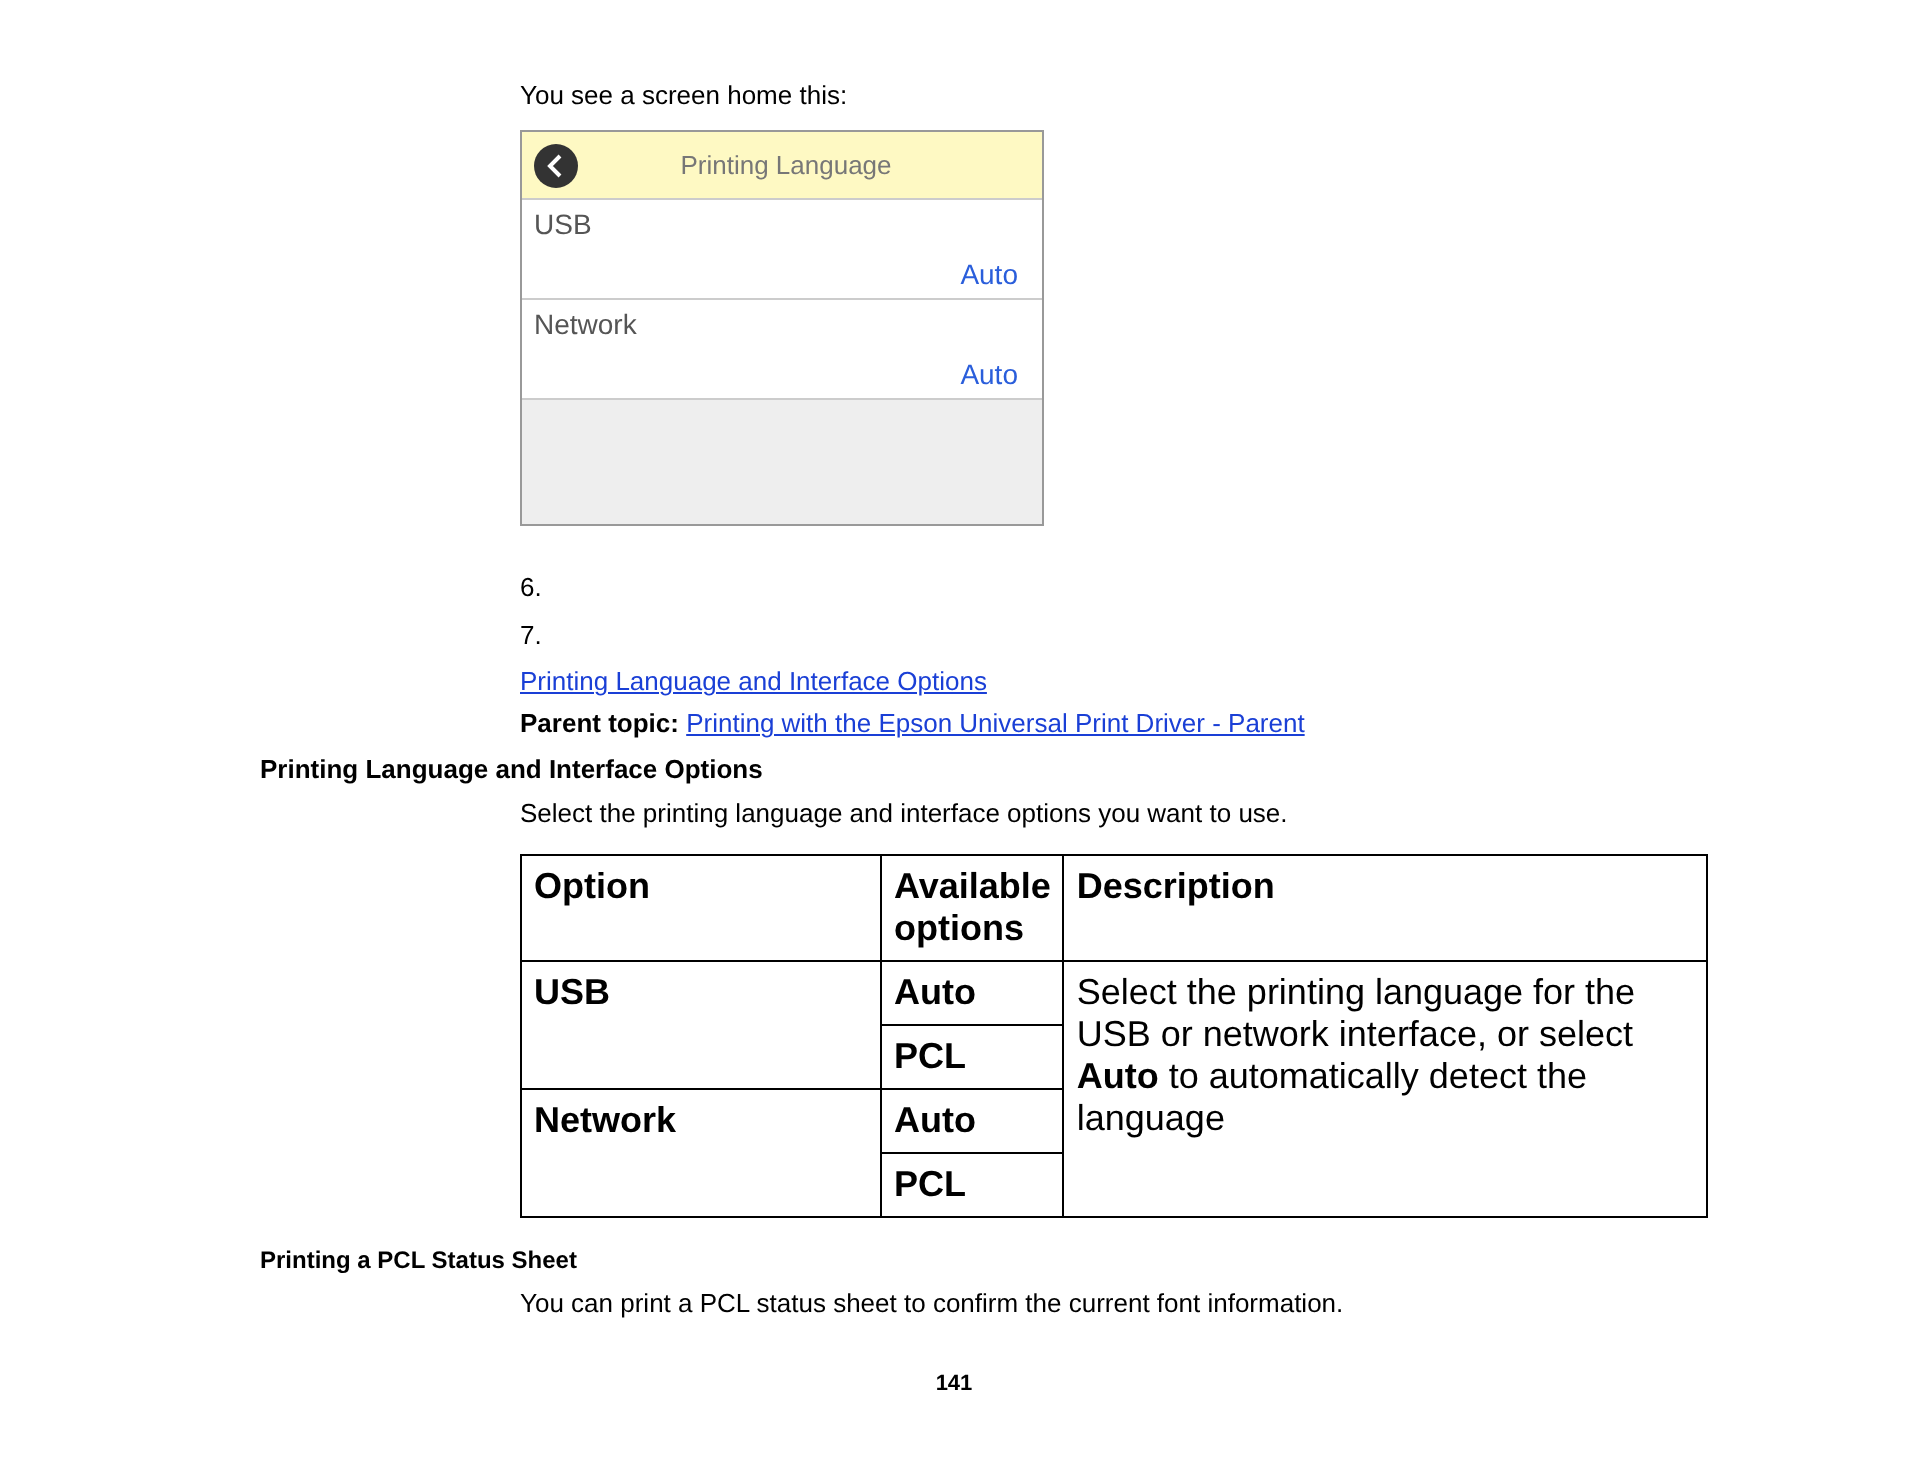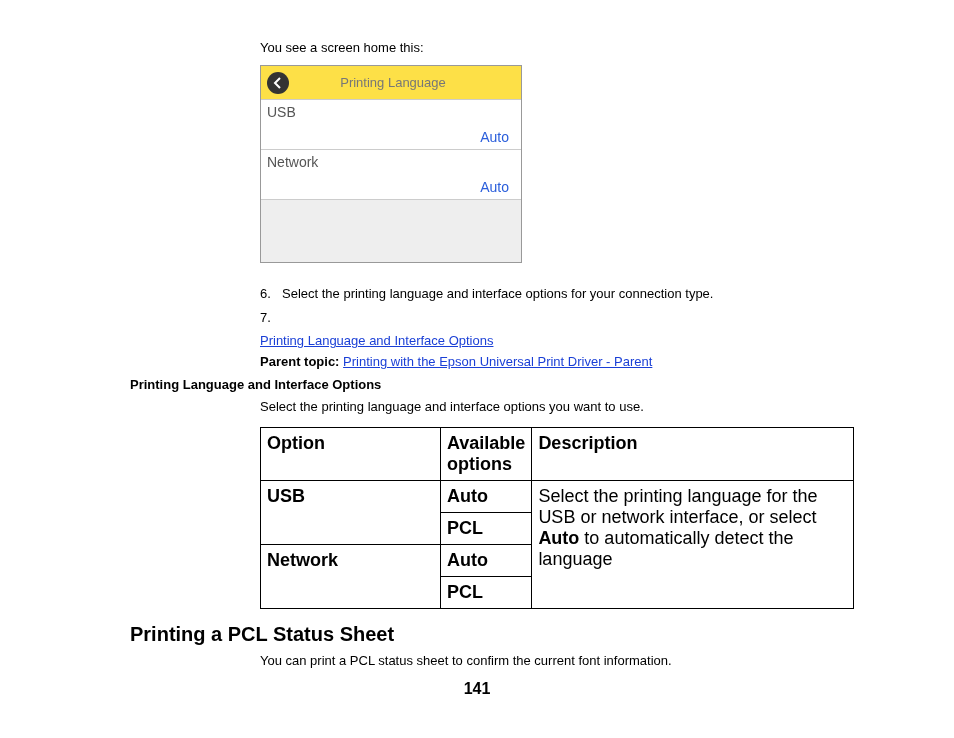--- a/index.html
+++ b/index.html
@@ -18,21 +18,21 @@
     .screenshot {
       width: 262px;
       border: 1px solid #999;
       margin-bottom: 22px;
     }
     .ss-header {
       height: 34px;
       display: flex;
       align-items: center;
       border-bottom: 1px solid #ccc;
-      background: #fde047;
+      background: #fef9c3;
       padding: 0 6px;
     }
     .ss-back {
       width: 22px;
       height: 22px;
       border-radius: 50%;
       background: #333;
       color: #fff;
       display: flex;
       align-items: center;
@@ -77,33 +77,33 @@
     table.opts th, table.opts td {
       border: 1px solid #000;
       padding: 5px 6px;
       text-align: left;
       vertical-align: top;
     }
     table.opts th { font-weight: bold; }
     .col-option { width: 180px; }
     .col-avail { width: 80px; }
     h2.major {
-      font-size: 20px;
+      font-size: 12px;
       font-weight: bold;
       margin-top: 14px;
       margin-bottom: 6px;
     }
     .page-number {
       position: absolute;
       bottom: 40px;
       left: 0;
       right: 0;
       text-align: center;
       font-weight: bold;
-      font-size: 16px;
+      font-size: 11px;
     }
   </style>
 </head>
 <body>
 
 <div class="content-indent">
   <p class="intro-text">You see a screen home this:</p>
 
   <div class="screenshot">
     <div class="ss-header">
@@ -121,21 +121,20 @@
     <div class="ss-row">
       <div class="ss-row-label">Network</div>
       <div class="ss-row-value">Auto</div>
     </div>
     <div class="ss-footer"></div>
   </div>
 
   <ol class="steps">
     <li>
       <span class="num">6.</span>
-      <span>Select the printing language and interface options for your connection type.</span>
     </li>
     <li>
       <span class="num">7.</span>
     </li>
   </ol>
 
   <p class="link-line"><a href="#" class="link">Printing Language and Interface Options</a></p>
 
   <p class="parent-topic">
     <strong>Parent topic:</strong>

